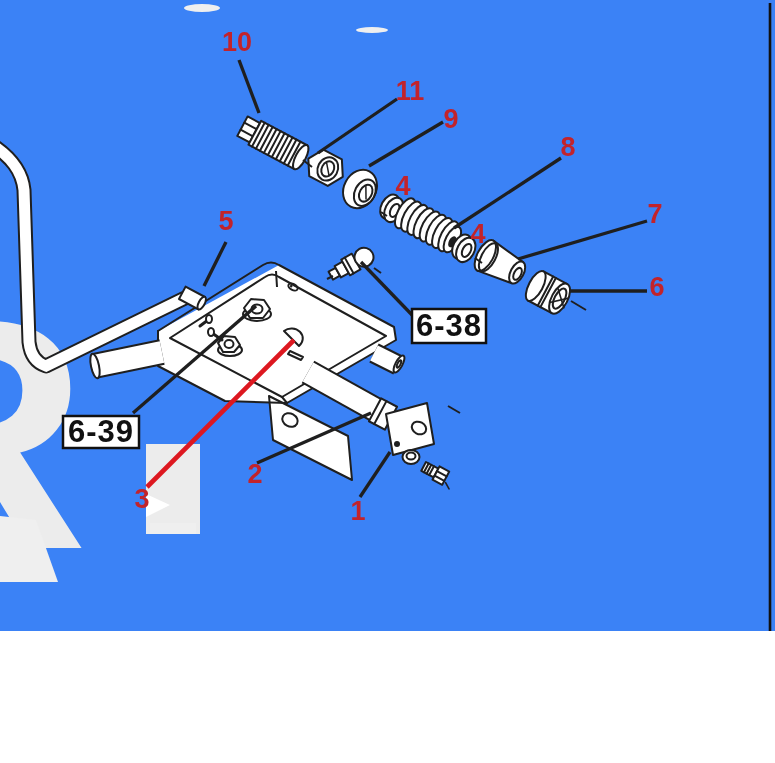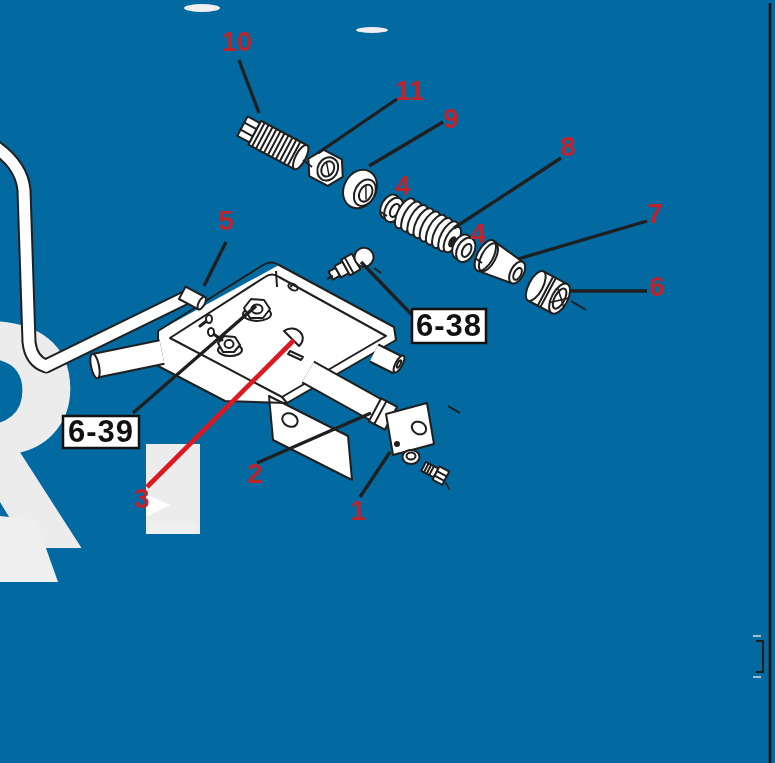--- a/index.html
+++ b/index.html
@@ -1,16 +1,16 @@
 <!DOCTYPE html>
 <html style="--line: #1f1f1f; --callout: #c2232b; --accent-red: #dd1820; --watermark: #ececec;"><head>
 <meta charset="utf-8">
 <style>
   html,body{margin:0;padding:0;background:#fff;}
-  #stage{position:relative;width:775px;height:763px;background:#0369a1;overflow:hidden;
+  #stage{position:relative;width:775px;height:631px;background:#3b82f6;overflow:hidden;
          font-family:"Liberation Sans",sans-serif;}
   svg{position:absolute;left:0;top:0;}
   .ln{stroke:var(--line,#1f1f1f);fill:none;stroke-width:2;stroke-linejoin:round;stroke-linecap:round;}
   .wh{fill:#ffffff;}
   .thick{stroke-width:15;stroke-linecap:butt;}
   .thickw{stroke:#fff;stroke-width:11;stroke-linecap:butt;fill:none;}
   .rod{stroke-width:26;stroke-linecap:butt;}
   .rodw{stroke:#fff;stroke-width:22;stroke-linecap:butt;fill:none;}
   .stub{stroke-width:21;stroke-linecap:butt;}
   .stubw{stroke:#fff;stroke-width:17;stroke-linecap:butt;fill:none;}

